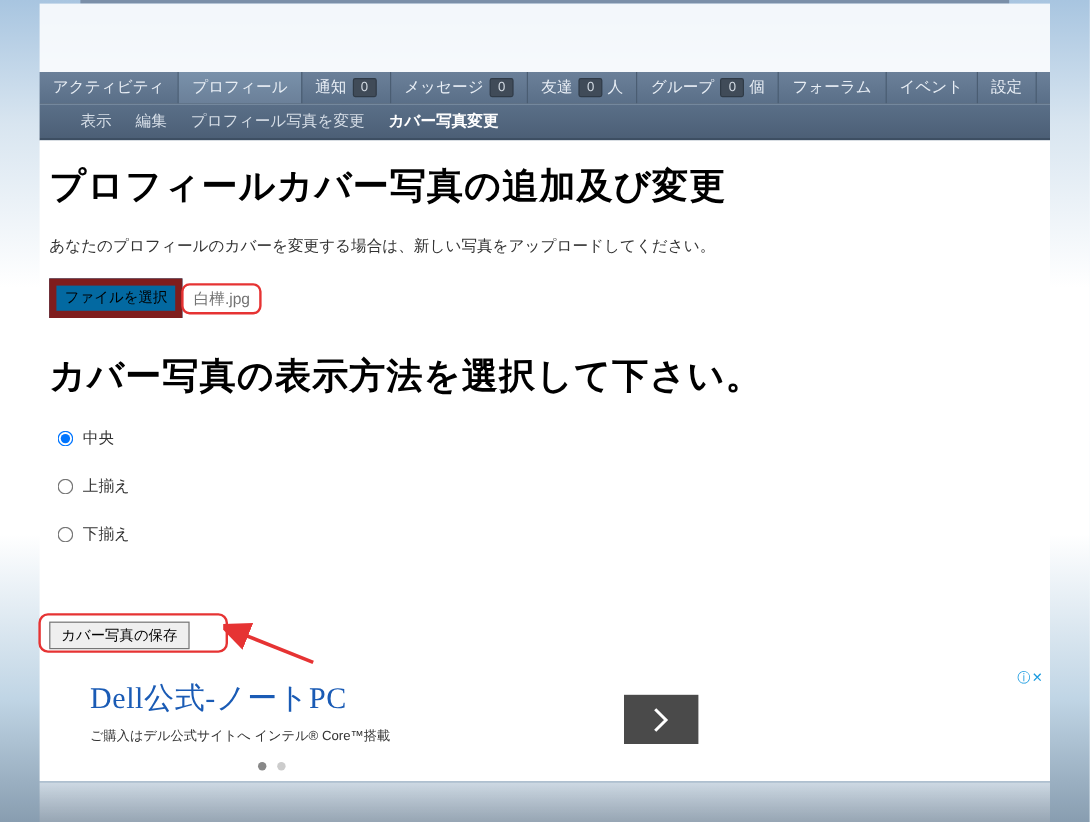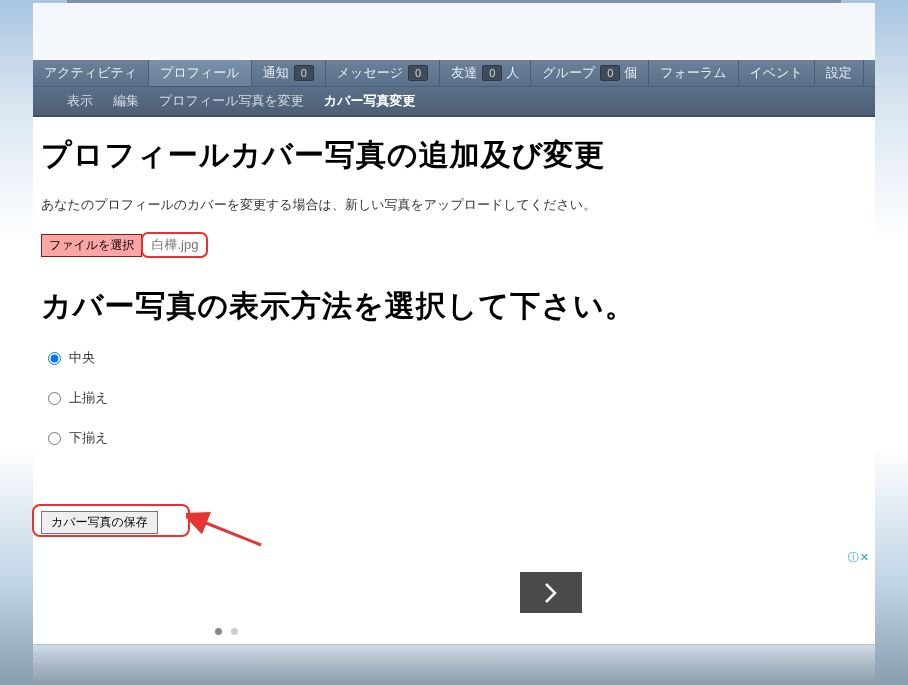--- a/index.html
+++ b/index.html
@@ -103,22 +103,22 @@
     }
     .file-row {
       margin-left: 8px;
       display: flex;
       align-items: center;
       margin-bottom: 28px;
     }
     .file-btn {
       font-size: 12px;
       padding: 2px 7px;
-      background: #fca5a5;
-      border: 1px solid #7f1d1d;
+      background: #0369a1;
+      border: 6px solid #7f1d1d;
       cursor: pointer;
     }
     .filename-box {
       display: inline-flex;
       align-items: center;
       padding: 2px 8px;
       border: 2px solid #e63333;
       border-radius: 7px;
       font-size: 13px;
       margin-left: -1px;
@@ -319,20 +319,22 @@
           </marker>
         </defs>
         <line x1="75" y1="42" x2="15" y2="18" stroke="#e63333" stroke-width="3" marker-end="url(#arrowhead)"></line>
       </svg>
     </div>
 
     <div class="ad-area">
       <div class="ad-info">
         <span class="i">ⓘ</span><span class="x">✕</span>
       </div>
+      <div class="ad-title">Dell公式-ノートPC</div>
+      <div class="ad-subtitle">ご購入はデル公式サイトへ インテル® Core™搭載</div>
       <div class="ad-next">
         <svg width="14" height="22">
           <polyline points="2,2 11,11 2,20" stroke="#fff" stroke-width="2.5" fill="none"></polyline>
         </svg>
       </div>
       <div class="ad-dots">
         <span class="dot active"></span>
         <span class="dot"></span>
       </div>
     </div>

